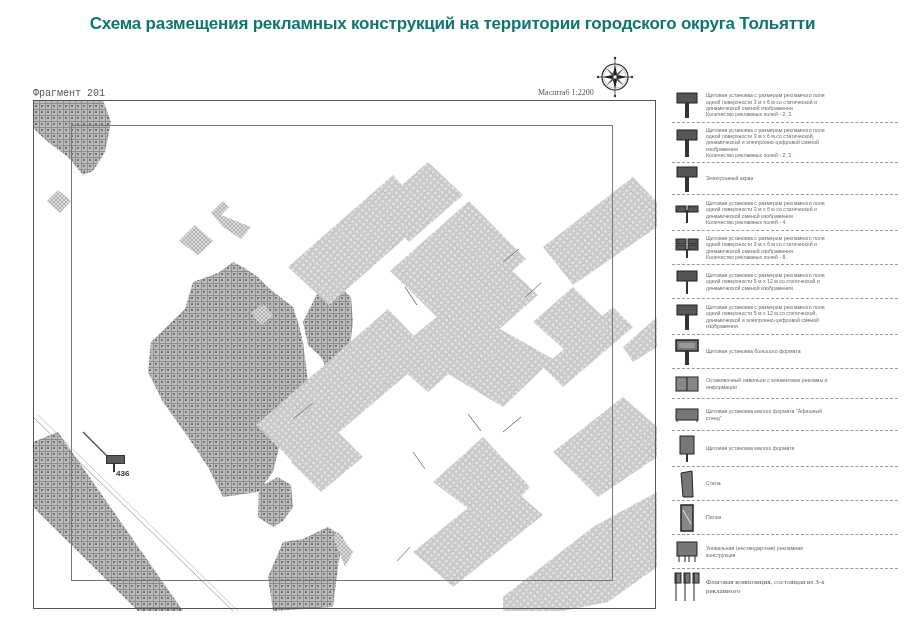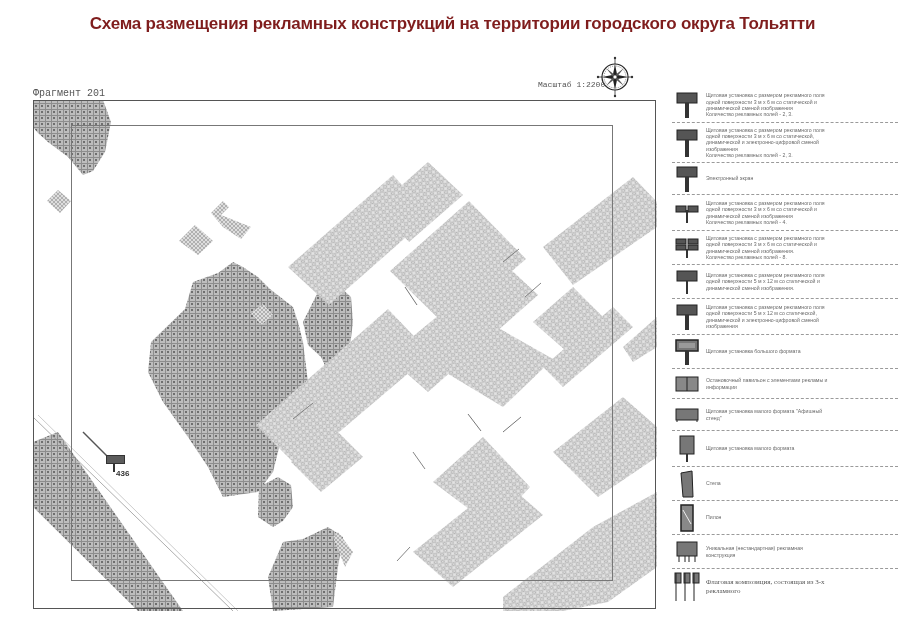--- a/index.html
+++ b/index.html
@@ -1,19 +1,19 @@
 <!DOCTYPE html>
 <html><head>
 <meta charset="utf-8">
 <style>
   html, body { margin: 0; padding: 0; background: #ffffff; }
   body { width: 905px; height: 640px; position: relative; overflow: hidden; font-family: "Liberation Sans", sans-serif; color: #222; }
-  .title { position: absolute; left: 0; top: 14px; width: 905px; text-align: center; font-size: 17px; font-weight: bold; color: #7f1d1d; letter-spacing: -0.2px; }
+  .title { position: absolute; left: 0; top: 14px; width: 905px; text-align: center; font-size: 17px; font-weight: bold; color: #0f766e; letter-spacing: -0.2px; }
   .frag-label { position: absolute; left: 33px; top: 88px; font-family: Liberation Mono, monospace; font-size: 10px; color: #555; }
-  .scale-label { position: absolute; left: 538px; top: 80px; font-family: Liberation Mono, monospace; font-size: 8px; color: #555; }
+  .scale-label { position: absolute; left: 538px; top: 88px; font-family: Liberation Serif, serif; font-size: 8px; color: #555; }
   .compass { position: absolute; left: 596px; top: 56px; width: 38px; height: 42px; }
   .map { position: absolute; left: 33px; top: 97px; width: 624px; height: 514px; }
   .map svg { display: block; }
   .legend { position: absolute; left: 672px; top: 88px; width: 226px; }
   .leg-item { display: flex; align-items: center; border-bottom: 1px dashed #9a9a9a; box-sizing: border-box; padding: 3px 0 3px 0; }
   .leg-icon { width: 30px; flex: 0 0 30px; display: flex; justify-content: center; align-items: center; }
   .leg-text { font-size: 5.2px; line-height: 6.3px; color: #6a6a6a; padding-left: 4px; }
   .leg-text div { white-space: nowrap; }
   .leg-item.last { border-bottom: none; align-items: center; }
   .leg-item.last .leg-text { font-family: "Liberation Serif", serif; font-size: 7px; line-height: 9px; color: #555; }

